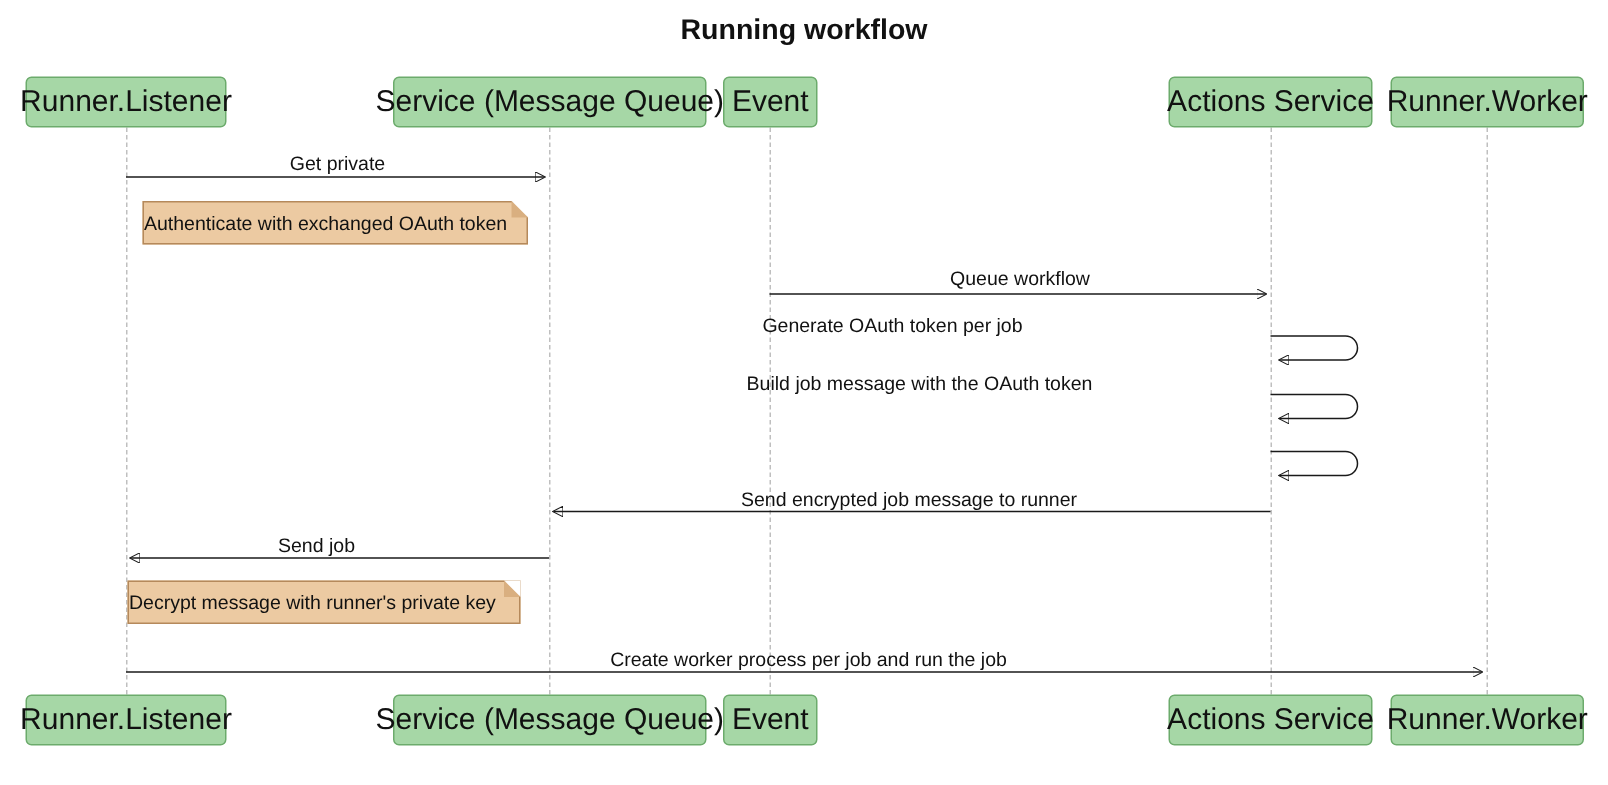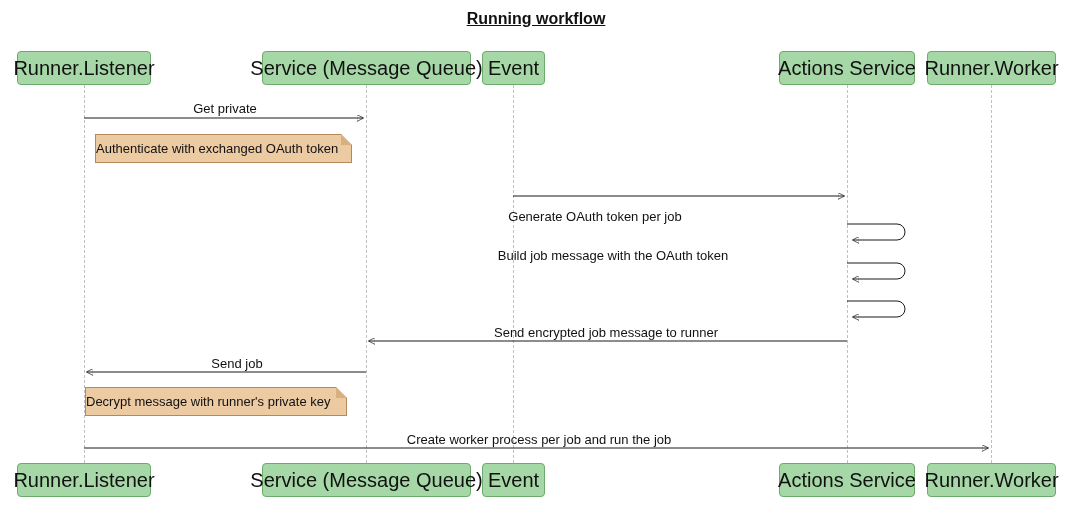--- a/index.html
+++ b/index.html
@@ -3,21 +3,21 @@
 <meta charset="utf-8">
 <style>
   html,body { margin:0; padding:0; background:#ffffff; }
   .diagram {
     position:relative; width:1072px; height:523px; overflow:hidden;
     font-family:"Liberation Sans","DejaVu Sans",sans-serif;
     color:var(--text,#111111); background:var(--background,#ffffff);
   }
   .title {
     position:absolute; top:10px; left:0; width:100%;
-    text-align:center; font-weight:bold; font-size:16px;text-decoration:underline;
+    text-align:center; font-weight:bold; font-size:19px;
   }
   .lifeline {
     position:absolute; top:85px; height:378px; width:0;
     border-left:1px dashed var(--lifeline,#bfbfbf);
   }
   .participant {
     position:absolute; height:34px; box-sizing:border-box;
     background:var(--participant-fill,#a6d7a6);
     border:1px solid var(--participant-border,#6cab6c);
     border-radius:4px;
@@ -75,24 +75,25 @@
   <div class="participant" style="left:779px;top:51px;width:136px">Actions Service</div>
   <div class="participant" style="left:927px;top:51px;width:129px">Runner.Worker</div>
 
   <div class="participant" style="left:17px;top:463px;width:134px">Runner.Listener</div>
   <div class="participant" style="left:262px;top:463px;width:209px">Service (Message Queue)</div>
   <div class="participant" style="left:482px;top:463px;width:63px">Event</div>
   <div class="participant" style="left:779px;top:463px;width:136px">Actions Service</div>
   <div class="participant" style="left:927px;top:463px;width:129px">Runner.Worker</div>
 
   <div class="msg-label center" style="left:75px;top:101px;width:300px">Get private</div>
+  <div class="msg-label center" style="left:530px;top:178px;width:300px">Queue workflow</div>
   <div class="msg-label right" style="left:345px;top:209px;width:500px">Generate OAuth token per job</div>
   <div class="msg-label right" style="left:363px;top:248px;width:500px">Build job message with the OAuth token</div>
   <div class="msg-label center" style="left:456px;top:325px;width:300px">Send encrypted job message to runner</div>
-  <div class="msg-label center" style="left:87px;top:356px;width:300px">Send job</div>
+  <div class="msg-label center" style="left:61px;top:356px;width:300px">Send job</div>
   <div class="msg-label center" style="left:389px;top:432px;width:300px">Create worker process per job and run the job</div>
 
   <div class="note" style="left:95px;top:134px;width:257px">
     <span class="note-cut"></span>
     <span class="note-fold"></span>
     <span>Authenticate with exchanged OAuth token</span>
   </div>
   <div class="note" style="left:85px;top:387px;width:262px">
     <span class="note-cut"></span>
     <span class="note-fold"></span>

